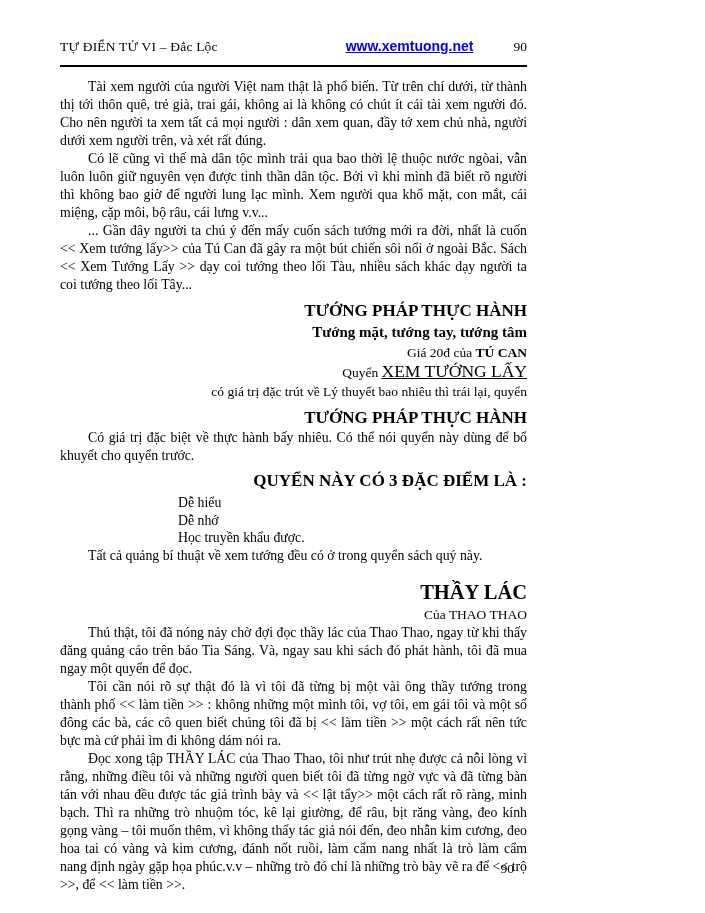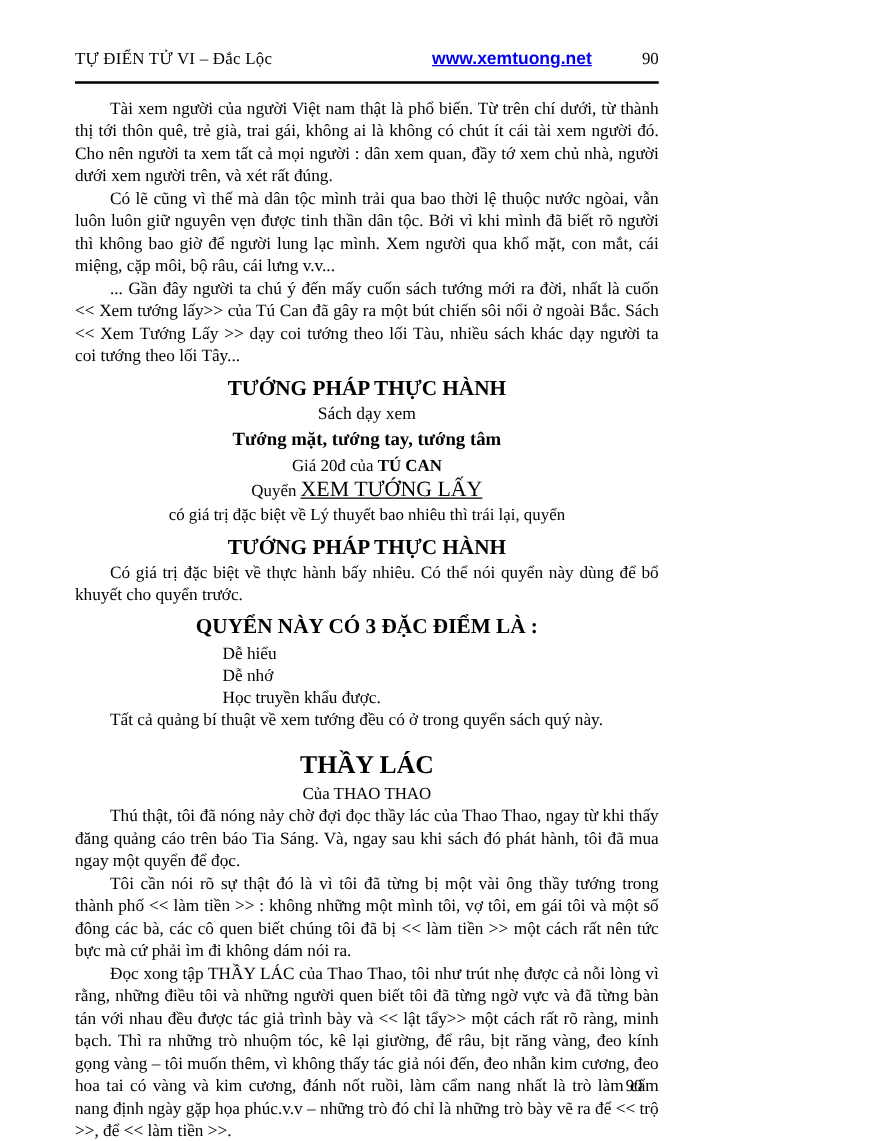--- a/index.html
+++ b/index.html
@@ -34,21 +34,21 @@
     color: #0000ee;
     text-decoration: underline;
     cursor: pointer;
   }
   .header-page { font-size: 13.5px; }
   
   .content { margin-top: 11px; }
   p { margin: 0; font-size: 13.8px; line-height: 18px; text-align: justify; }
   p.indent { text-indent: 28px; }
   
-  .center { text-align: center; }
+  .center { text-align: right; }
   .h-section {
     font-weight: bold;
     font-size: 17px;
     line-height: 22px;
     margin-top: 6px;
   }
   .sub-regular { font-size: 14px; line-height: 20px; }
   .sub-bold { font-weight: bold; font-size: 15px; line-height: 21px; }
   .line-small { font-size: 13.5px; line-height: 19px; }
   .book-big { font-size: 17.5px; text-decoration: underline; }
@@ -90,25 +90,24 @@
   </div>
 
   <div class="content">
 
     <p class="indent">Tài xem người của người Việt nam thật là phổ biến. Từ trên chí dưới, từ thành thị tới thôn quê, trẻ già, trai gái, không ai là không có chút ít cái tài xem người đó. Cho nên người ta xem tất cả mọi người : dân xem quan, đầy tớ xem chủ nhà, người dưới xem người trên, và xét rất đúng.</p>
     <p class="indent">Có lẽ cũng vì thế mà dân tộc mình trải qua bao thời lệ thuộc nước ngòai, vẫn luôn luôn giữ nguyên vẹn được tinh thần dân tộc. Bởi vì khi mình đã biết rõ người thì không bao giờ để người lung lạc mình. Xem người qua khổ mặt, con mắt, cái miệng, cặp môi, bộ râu, cái lưng v.v...</p>
     <p class="indent">... Gần đây người ta chú ý đến mấy cuốn sách tướng mới ra đời, nhất là cuốn &lt;&lt; Xem tướng lấy&gt;&gt; của Tú Can đã gây ra một bút chiến sôi nổi ở ngoài Bắc. Sách &lt;&lt; Xem Tướng Lấy &gt;&gt; dạy coi tướng theo lối Tàu, nhiều sách khác dạy người ta coi tướng theo lối Tây...</p>
 
     <div class="center">
       <div class="h-section">TƯỚNG PHÁP THỰC HÀNH</div>
-      <div class="sub-regular">Sách dạy xem</div>
       <div class="sub-bold">Tướng mặt, tướng tay, tướng tâm</div>
       <div class="line-small"><span>Giá 20đ của </span><span class="bold">TÚ CAN</span></div>
       <div class="line-small"><span>Quyển </span><span class="book-big">XEM TƯỚNG LẤY</span></div>
-      <div class="line-small">có giá trị đặc biệt về Lý thuyết bao nhiêu thì trái lại, quyển</div>
+      <div class="line-small">có giá trị đặc trút về Lý thuyết bao nhiêu thì trái lại, quyển</div>
       <div class="h-section">TƯỚNG PHÁP THỰC HÀNH</div>
     </div>
 
     <p class="indent">Có giá trị đặc biệt về thực hành bấy nhiêu. Có thể nói quyển này dùng để bổ khuyết cho quyển trước.</p>
 
     <div class="center h-features">QUYỂN NÀY CÓ 3 ĐẶC ĐIỂM LÀ :</div>
     <div class="feature-list">
       <div class="feature-item">Dễ hiểu</div>
       <div class="feature-item">Dễ nhớ</div>
       <div class="feature-item">Học truyền khẩu được.</div>

